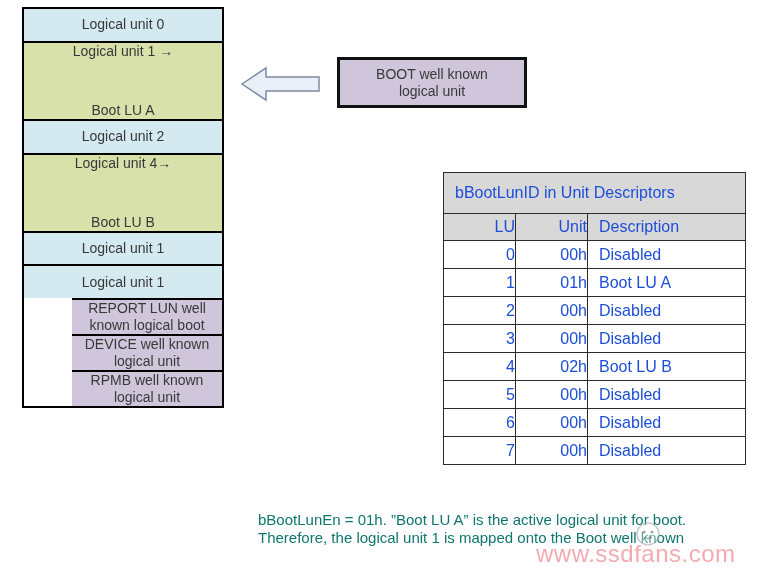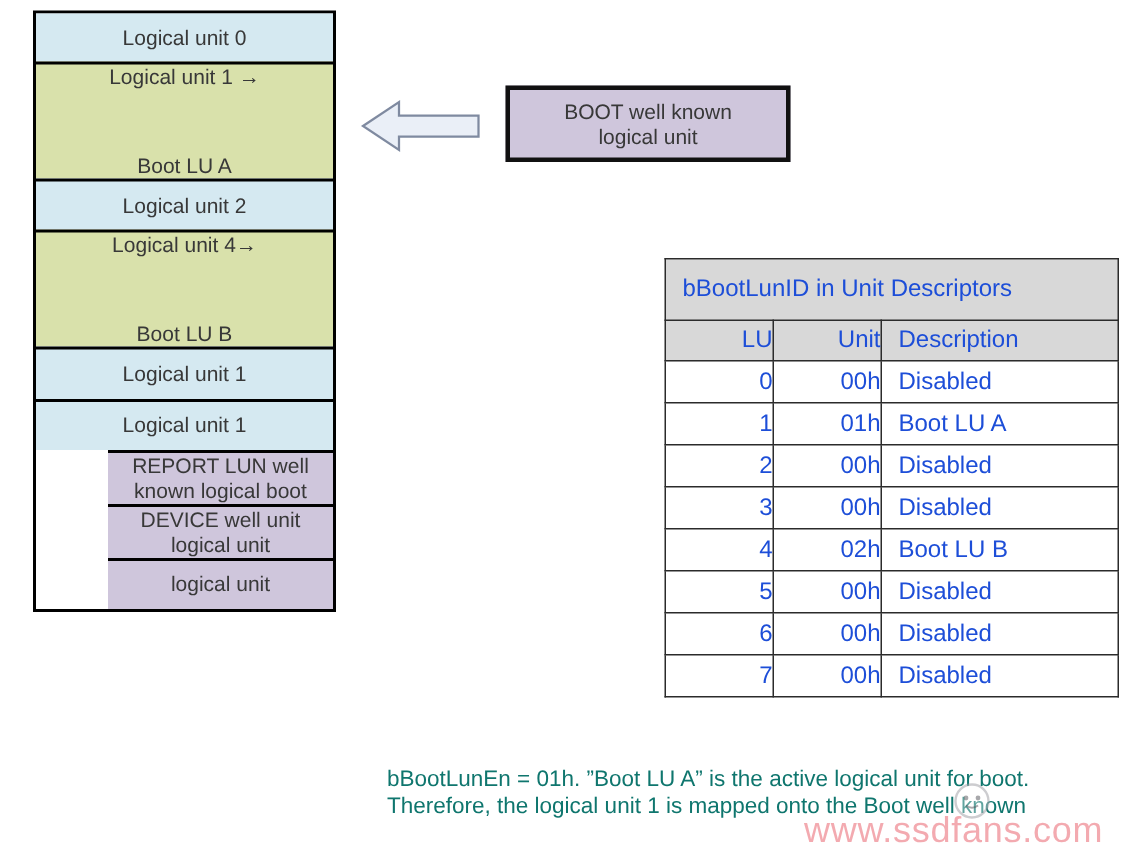--- a/index.html
+++ b/index.html
@@ -80,24 +80,25 @@
     <div>Logical unit 1</div>
   </div>
   <div class="lu-row t-blue">
     <div>Logical unit 1</div>
   </div>
   <div class="lu-row t-purple">
     <div>REPORT LUN well</div>
     <div>known logical boot</div>
   </div>
   <div class="lu-row t-purple">
-    <div>DEVICE well unit</div>
+    <div>DEVICE well known</div>
     <div>logical unit</div>
   </div>
   <div class="lu-row t-purple">
+    <div>RPMB well known</div>
     <div>logical unit</div>
   </div>
 </div>
 
 <div class="arrow-wrap">
   <svg width="84" height="42" viewBox="0 0 84 42" xmlns="http://www.w3.org/2000/svg">
     <polygon points="4,21 28,5 28,14 81,14 81,28 28,28 28,37" fill="#eaeff7" stroke="#7f8aa0" stroke-width="1.5" stroke-linejoin="miter"></polygon>
   </svg>
 </div>
 

